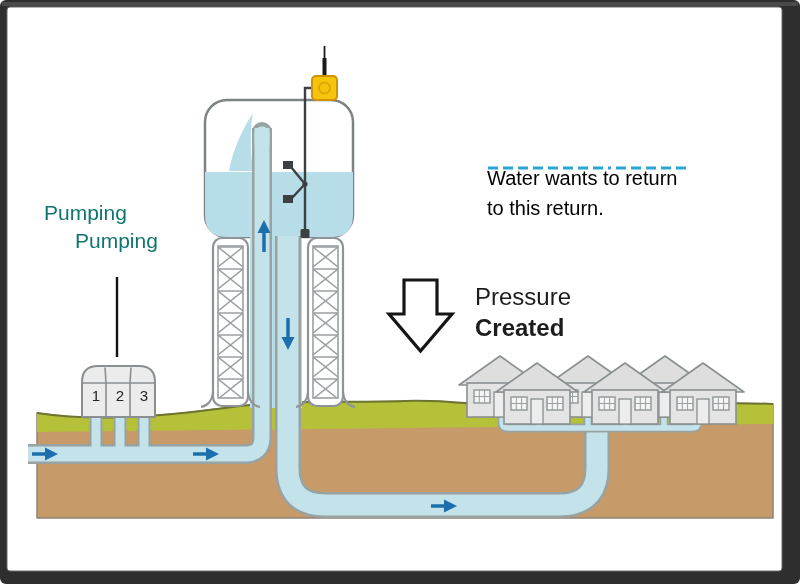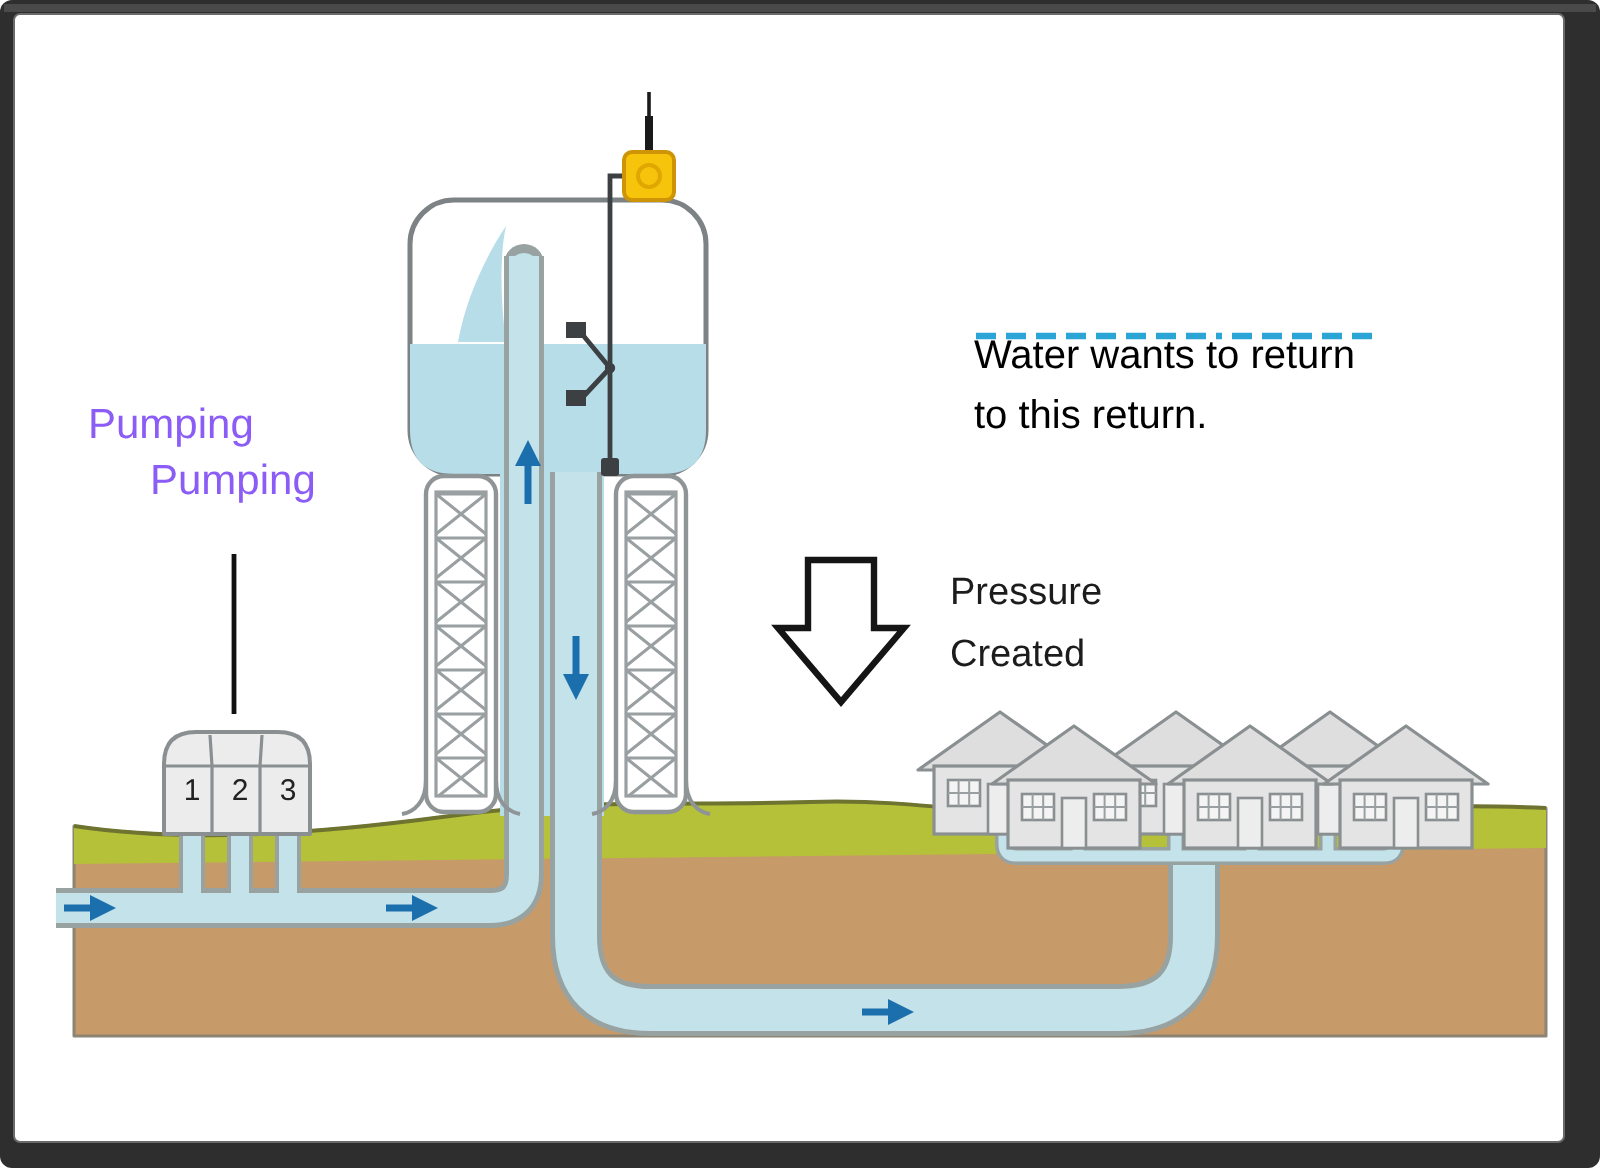--- a/index.html
+++ b/index.html
@@ -2,26 +2,26 @@
 <html><head>
 <meta charset="utf-8">
 <style>
   html,body{margin:0;padding:0;background:#ffffff;}
   #stage{
     position:relative;width:800px;height:584px;overflow:hidden;
     font-family:"Liberation Sans",sans-serif;background:#ffffff;
   }
   #stage svg{position:absolute;left:0;top:0;}
   .lbl{position:absolute;white-space:nowrap;}
-  #lbl-pumping{left:44px;top:199px;font-size:21px;color:#8b5cf6;line-height:28px;}
+  #lbl-pumping{left:44px;top:199px;font-size:21px;color:#0f766e;line-height:28px;}
   #lbl-pumping .l2{display:block;padding-left:31px;}
   #lbl-return{left:487px;top:163px;font-size:20px;color:#000000;line-height:30px;}
   #lbl-return .l2{display:block;}
-  #lbl-pressure{left:475px;top:281px;font-size:19px;color:#1c1c1c;line-height:31px;}
-  #lbl-pressure .l2{display:block;}
+  #lbl-pressure{left:475px;top:281px;font-size:24px;color:#1c1c1c;line-height:31px;}
+  #lbl-pressure .l2{display:block;font-weight:bold;}
   .pumpnum{position:absolute;top:387px;width:14px;text-align:center;
     font-size:15px;color:#222;}
   
   .roof{fill:#dedede;stroke:#8a8f91;stroke-width:1.6;stroke-linejoin:round;}
   .hbody{fill:#e4e4e4;stroke:#8a8f91;stroke-width:1.6;}
   .hwin{fill:#f4f4f4;stroke:#8a8f91;stroke-width:1.3;}
   .hgrid{stroke:#9aa0a2;stroke-width:1;fill:none;}
   .hdoor{fill:#ededed;stroke:#8a8f91;stroke-width:1.3;}
   .pipe-out{stroke:#98a3a1;fill:none;}
   .pipe-in{stroke:#c3e2ea;fill:none;}

